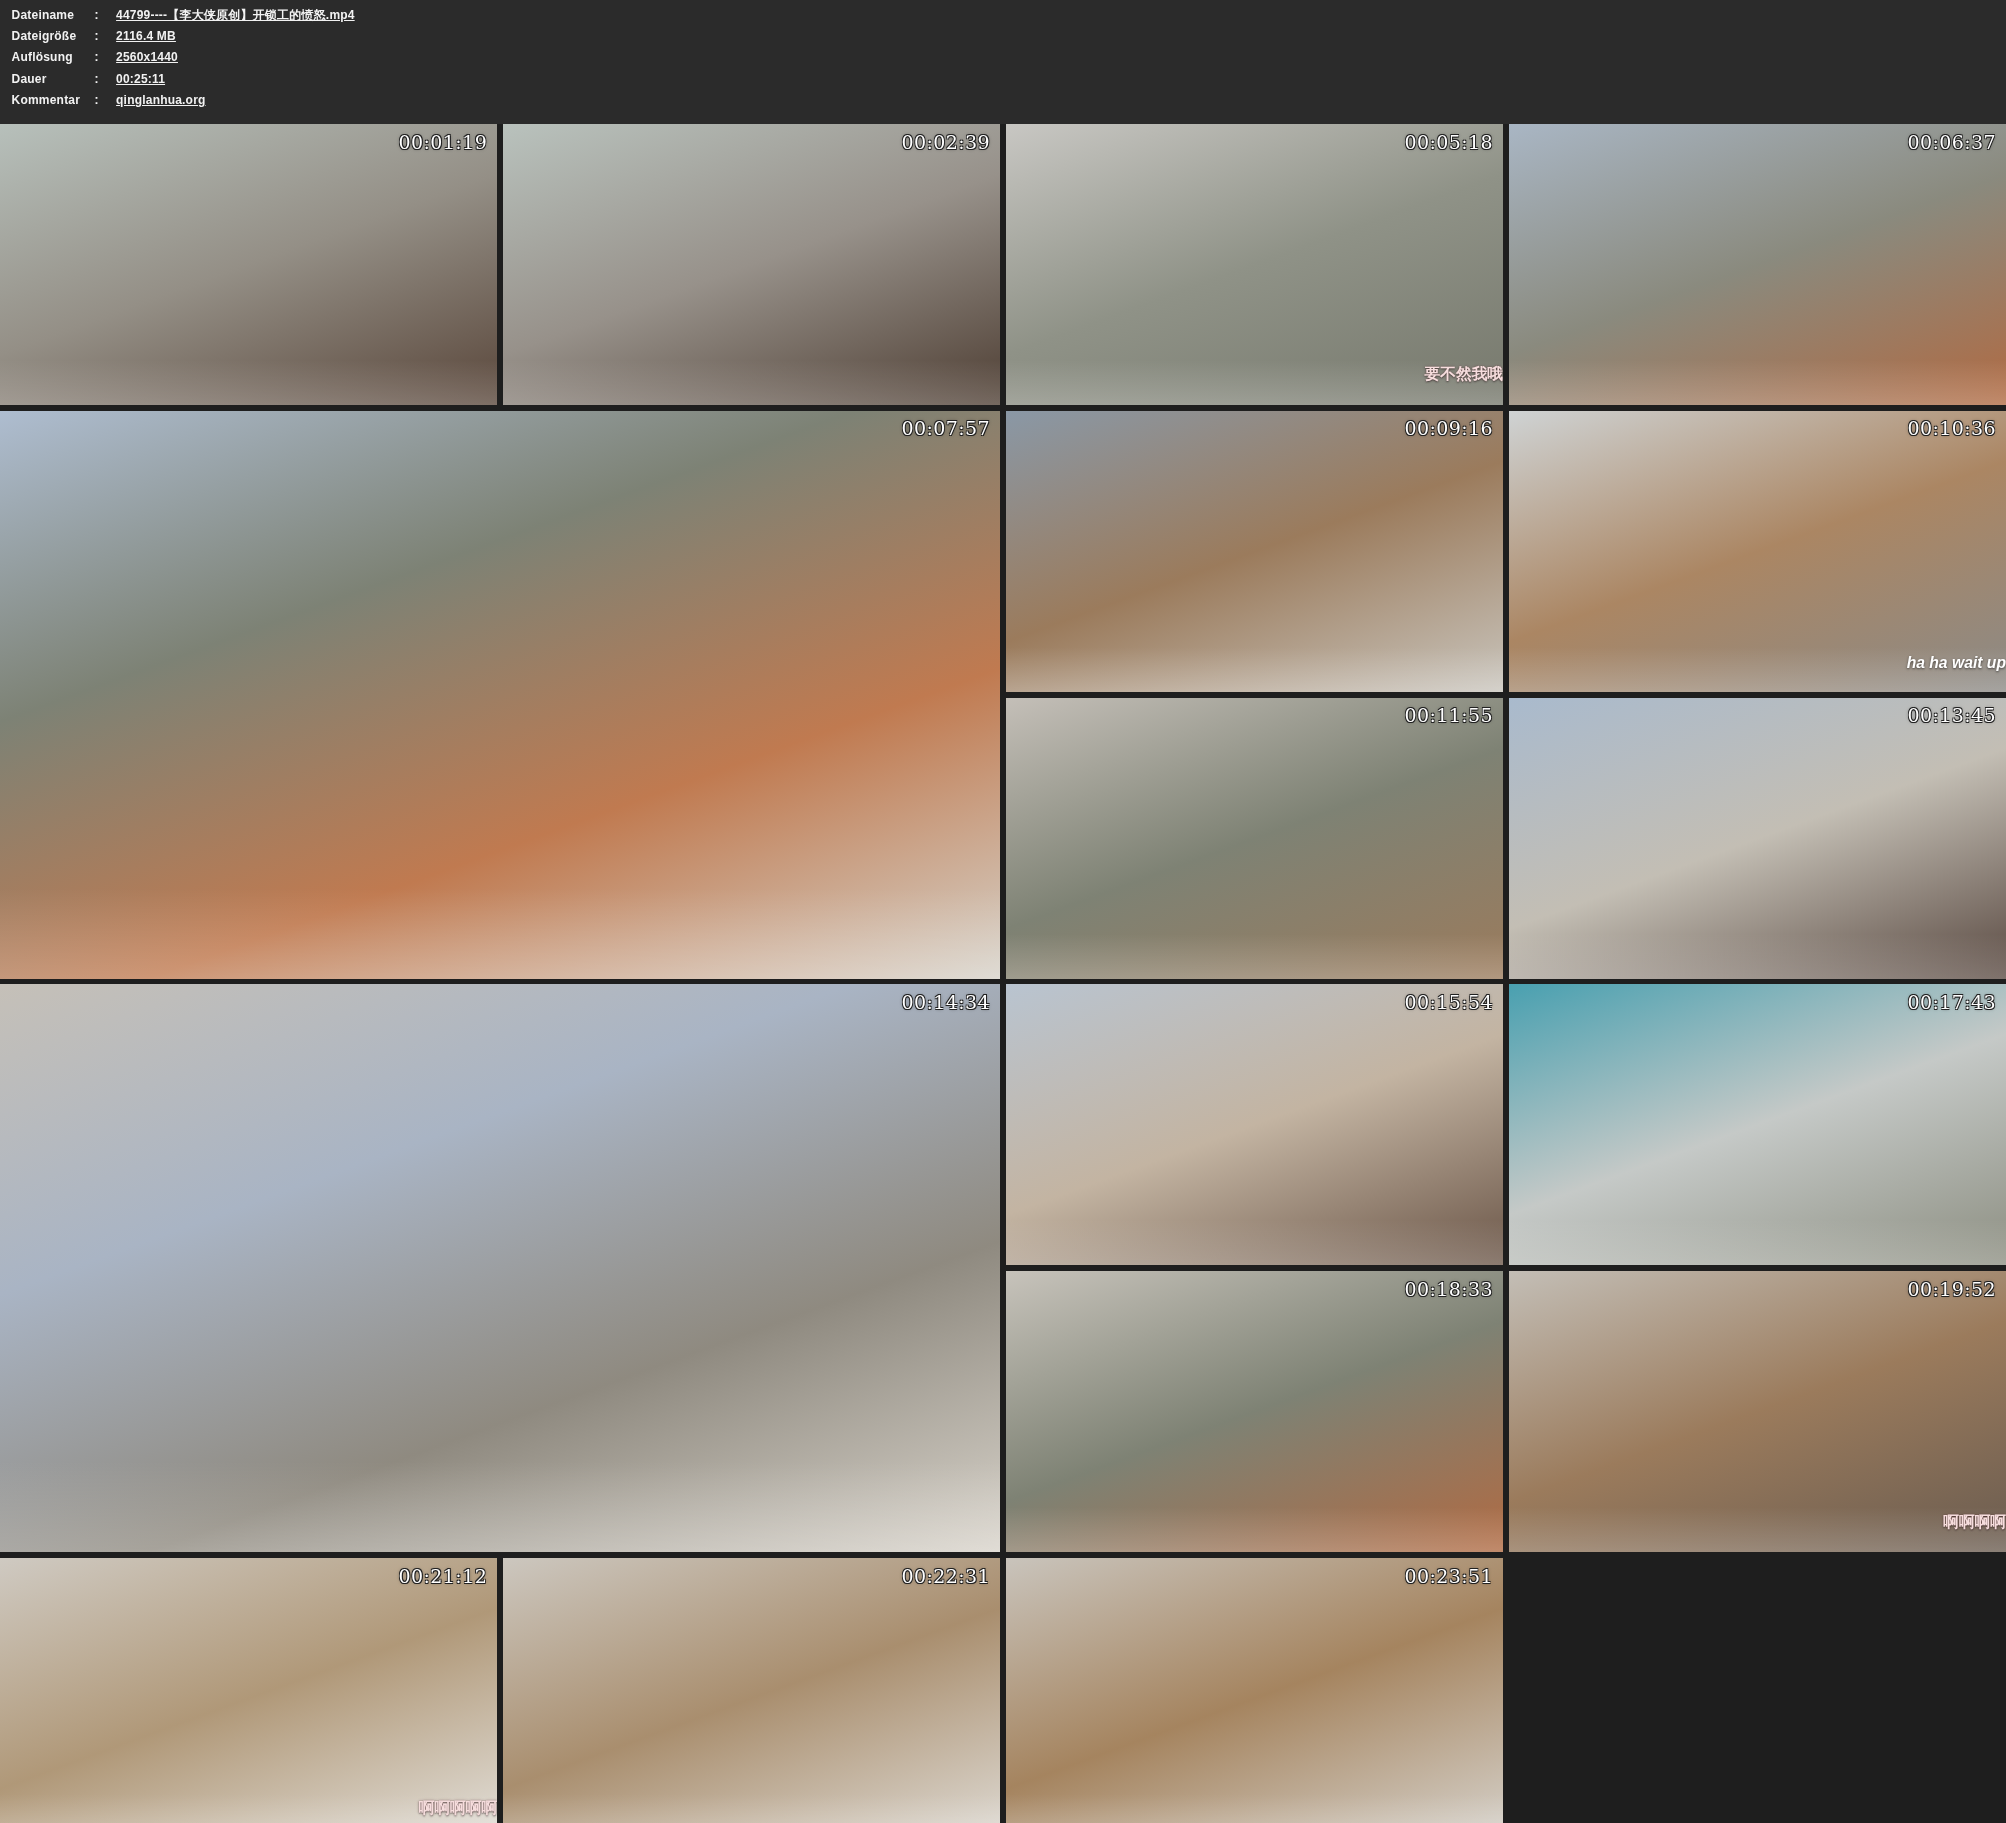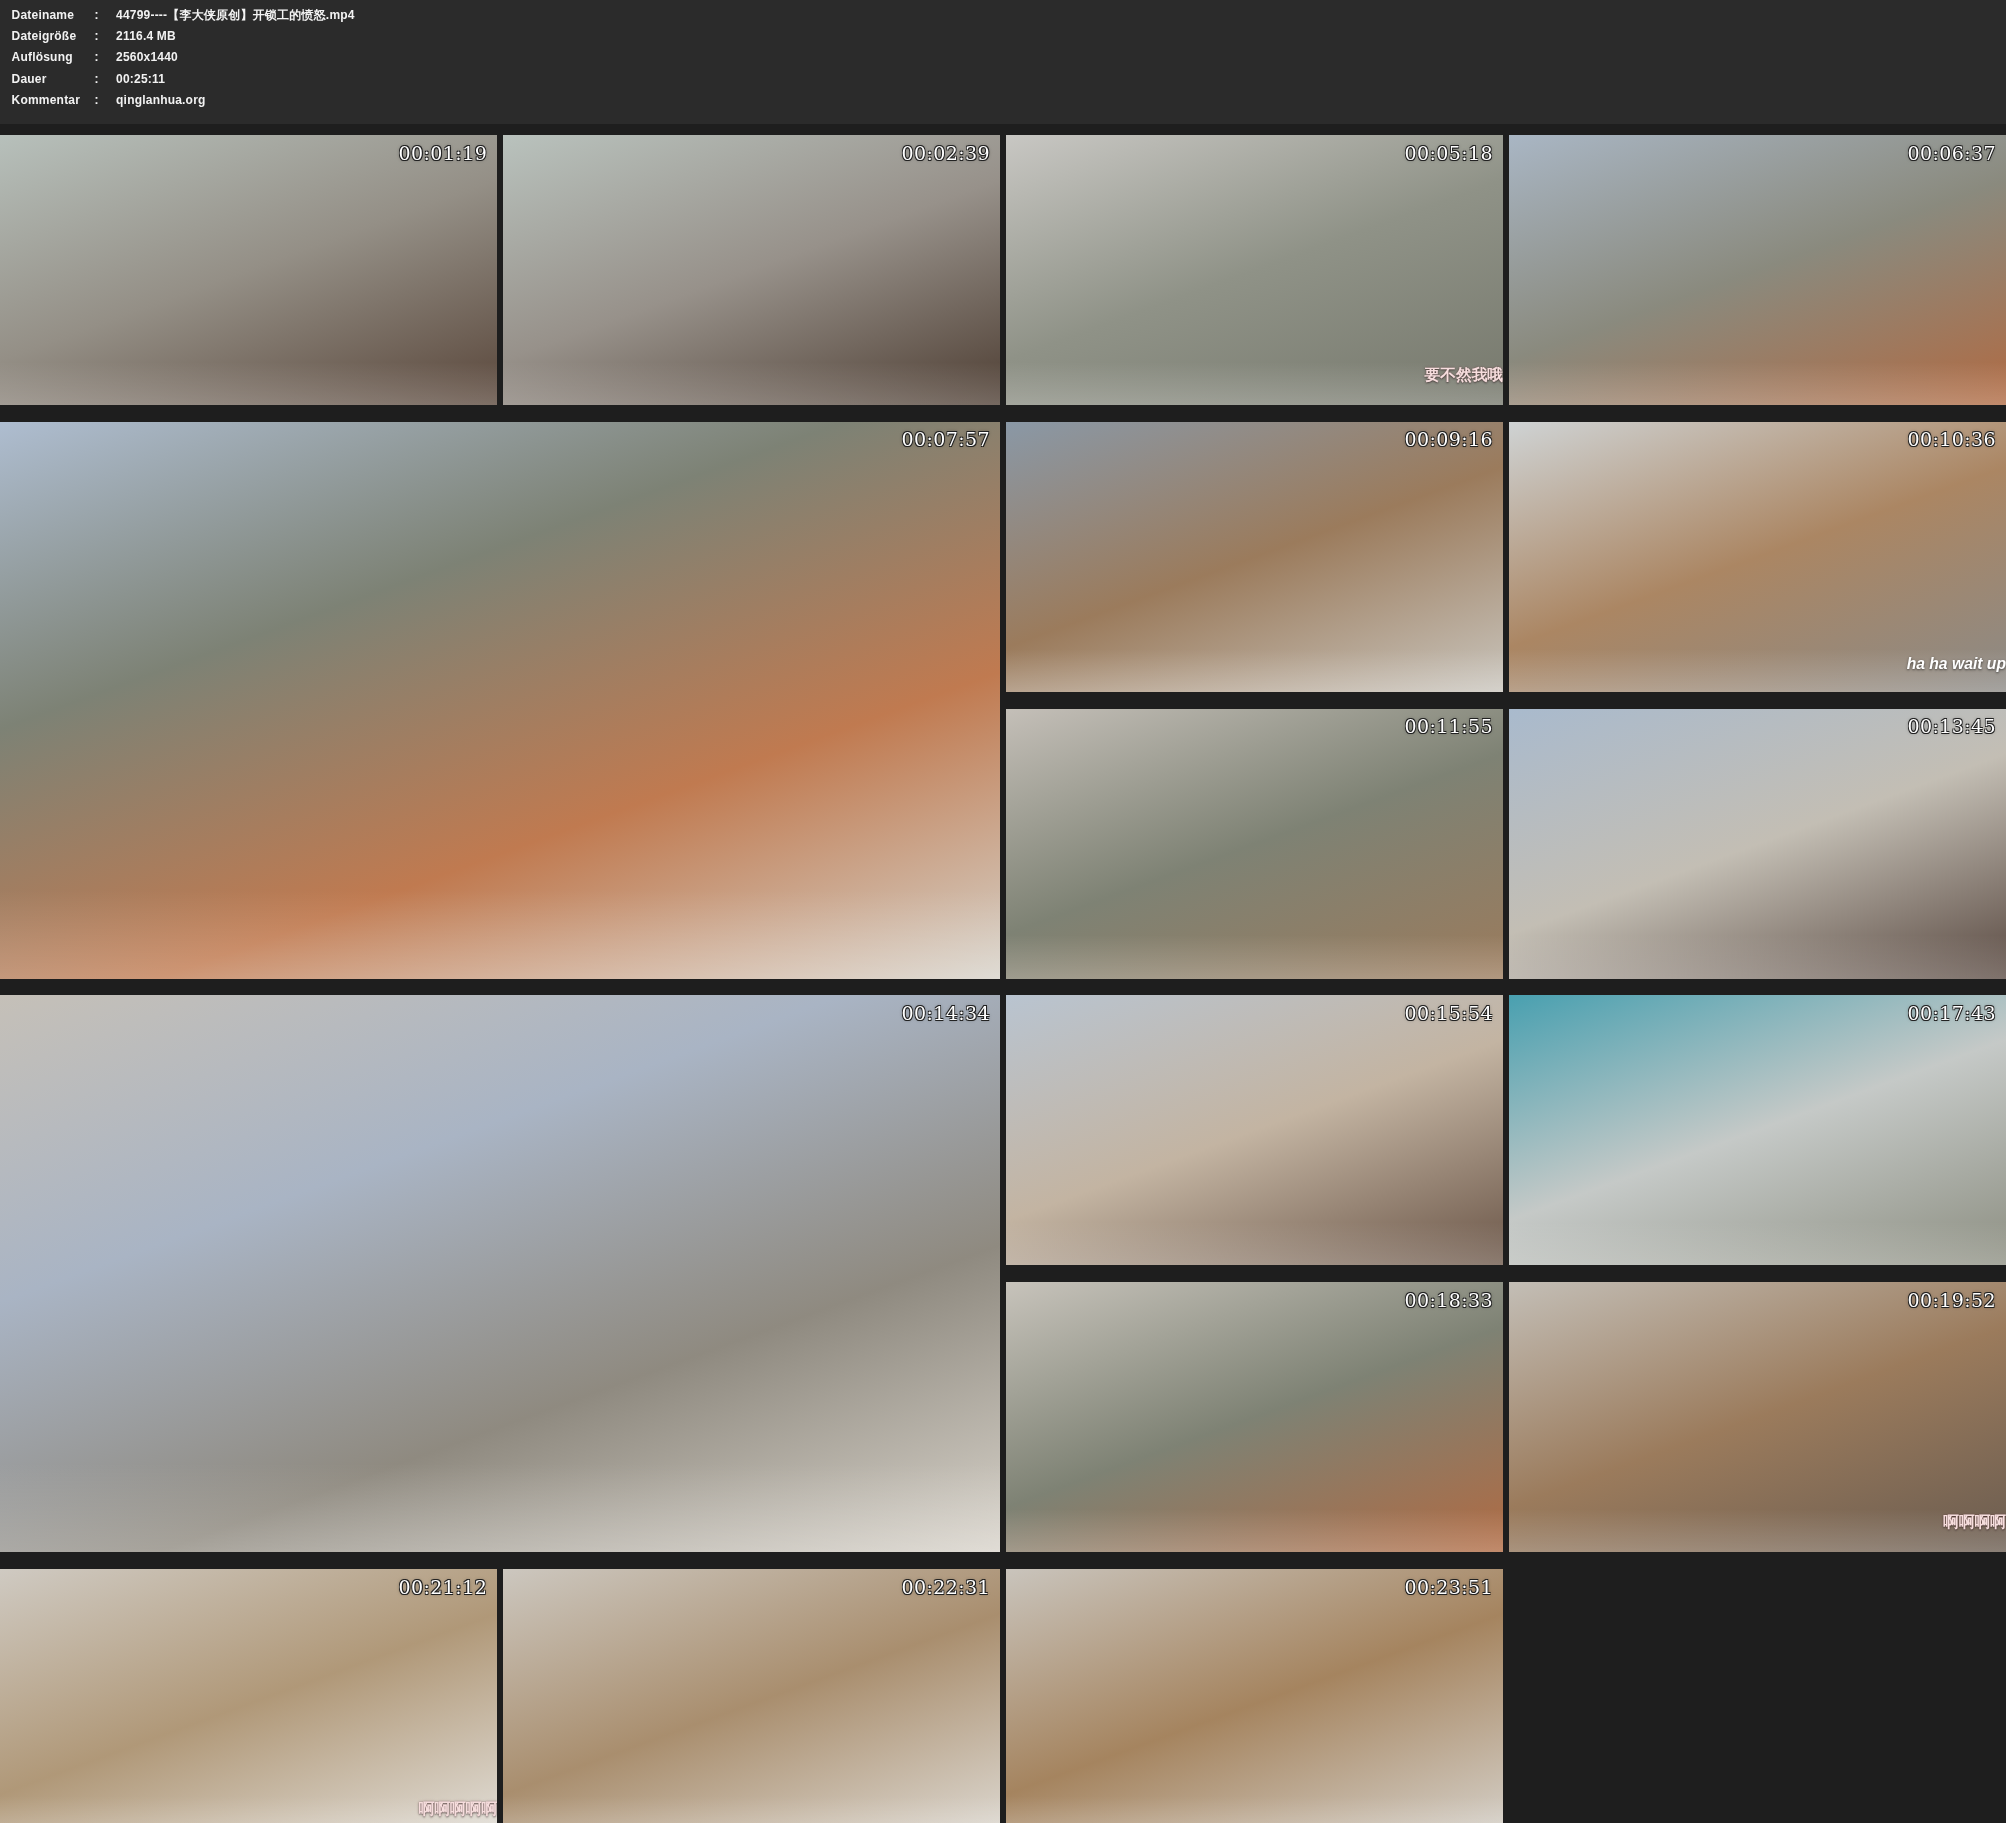--- a/index.html
+++ b/index.html
@@ -19,35 +19,34 @@
   .meta-row {
     display: flex;
     align-items: baseline;
     height: 21.5px;
     font-size: 12px;
     font-weight: bold;
     letter-spacing: 0.2px;
   }
   .meta-label { display: inline-block; width: 83px; }
   .meta-sep   { display: inline-block; width: 21.5px; text-align: left; }
-  .meta-value { white-space: nowrap; }
+  .meta-value { white-space: nowrap; text-decoration: underline; }
   
   .thumb-grid {
     width: 2006px;
     display: grid;
     grid-template-columns: repeat(4, 1fr);
     grid-auto-rows: 281px;
     gap: 5.8px;
     background: #1e1e1e;
   }
   .thumb {
     position: relative;
     overflow: hidden;
     background: #a16207;
-    margin-top: 11px;
   }
   .thumb.span-2x2 { grid-column: span 2; grid-row: span 2; }
   .scene {
     position: absolute; inset: 0;
     background: linear-gradient(160deg, #b0b0aa, #8a8a82);
   }
   
   .scene::after {
     content: "";
     position: absolute; left: 0; right: 0; bottom: 0; height: 16%;

